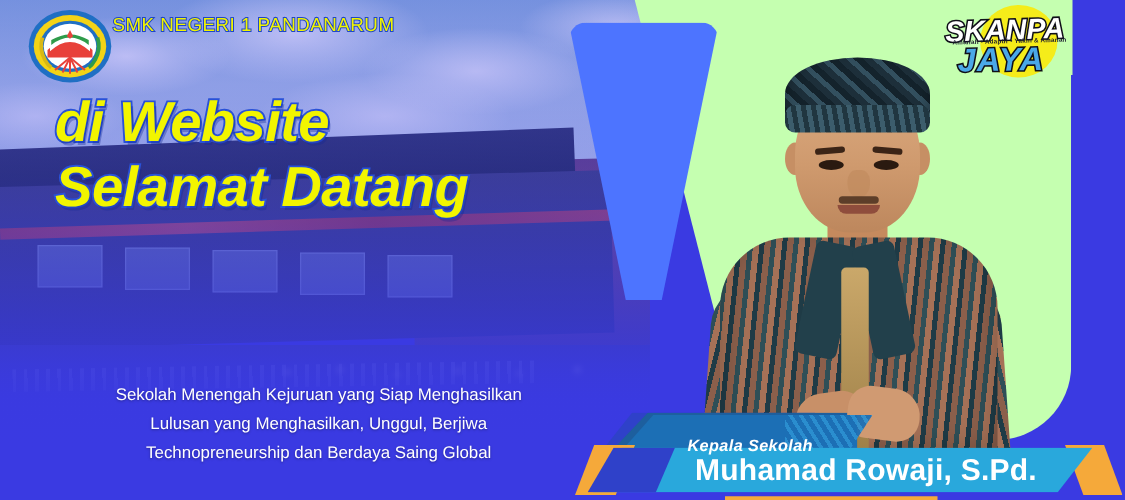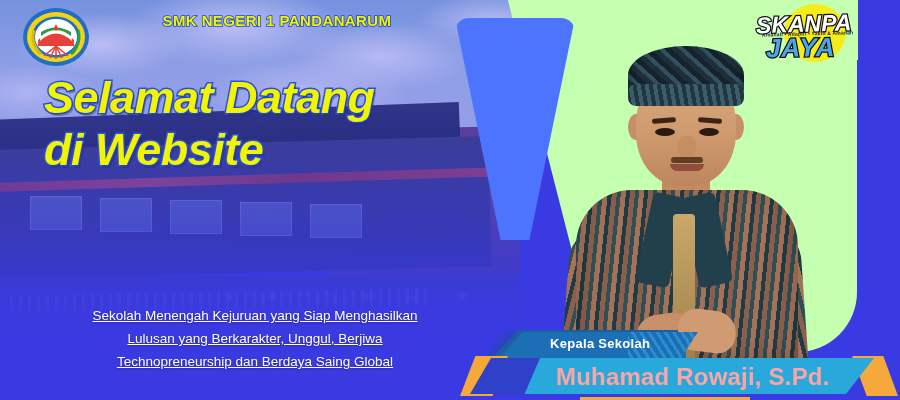--- a/index.html
+++ b/index.html
@@ -218,30 +218,29 @@
   }
   .heading .ln { display:block; white-space:nowrap; }
 
   
   .subtitle {
     position:absolute; left:50px; top:304px; width:410px;
     text-align:center;
     color:#ffffff; font-size:13.5px; line-height:23px; font-weight:500;
     text-shadow:0 1px 2px rgba(0,0,0,.35);
   }
-  .subtitle .ln { display:block;text-decoration:underline; }
+  .subtitle .ln { display:block; }
 
   
   .schoolname {
-    position:absolute; left:112px; top:12px; width:330px;
-    font-size:15px; line-height:17px; font-weight:bold;
+    position:absolute; left:90px; top:12px; width:330px;
+    font-size:15px; line-height:17px; font-weight:normal;
     color:#f2f500; letter-spacing:.4px;
     -webkit-text-stroke:1.6px #1f46c8;
     paint-order:stroke fill;
-    text-align:center;
   }
   .schoolname .ln { display:block; }
 
   
   .logo { position:absolute; left:18px; top:6px; width:76px; height:62px; }
 
   
   .skanpa { position:absolute; left:748px; top:2px; width:148px; height:64px; }
   .sk-circle {
     position:absolute; left:36px; top:2px; width:62px; height:58px;
@@ -305,26 +304,26 @@
     position:absolute; left:22px; top:28px; width:400px; height:36px;
     background:#29a8dc;
     clip-path:polygon(6% 0%, 100% 0%, 93% 100%, 0% 100%);
   }
   .pl-name-bar2 {
     position:absolute; left:18px; top:28px; width:70px; height:36px;
     background:#2f41c9;
     clip-path:polygon(30% 0%, 100% 0%, 78% 100%, 0% 100%);
   }
   .pl-title {
-    position:absolute; left:98px; top:6px; width:220px;
-    color:#ffffff; font-size:13px; font-weight:bold; letter-spacing:.3px;
+    position:absolute; left:98px; top:19px; width:220px;
+    color:#ffffff; font-size:13px; font-weight:bold; letter-spacing:.3px;font-style:italic;
   }
   .pl-name {
     position:absolute; left:104px; top:33px; width:330px;
-    color:#fca5a5; font-size:24px; font-weight:bold; letter-spacing:.2px;
+    color:#ffffff; font-size:24px; font-weight:bold; letter-spacing:.2px;
     white-space:nowrap;
   }
   .pl-underline {
     position:absolute; left:128px; top:67px; width:170px; height:3px;
     background:#f5a93a;
   }
 </style>
 </head>
 <body>
 
@@ -406,27 +405,27 @@
   </div>
 
   <div class="skanpa">
     <div class="sk-circle"></div>
     <div class="sk-top">SKANPA</div>
     <div class="sk-tag">Amanah  •  Adaptif  •  Yakin &amp; Amanah</div>
     <div class="sk-bot">JAYA</div>
   </div>
 
   <div class="heading">
+    <span class="ln">di Website</span>
     <span class="ln">Selamat Datang</span>
-    <span class="ln">di Website</span>
   </div>
 
   <div class="subtitle">
     <span class="ln">Sekolah Menengah Kejuruan yang Siap Menghasilkan</span>
-    <span class="ln">Lulusan yang Berkarakter, Unggul, Berjiwa</span>
+    <span class="ln">Lulusan yang Menghasilkan, Unggul, Berjiwa</span>
     <span class="ln">Technopreneurship dan Berdaya Saing Global</span>
   </div>
 
   <div class="plate">
     <div class="pl-darkblue"></div>
     <div class="pl-navy"></div>
     <div class="pl-title-bar"></div>
     <div class="pl-diag"></div>
     <div class="pl-orange-l"></div>
     <div class="pl-orange-r"></div>

